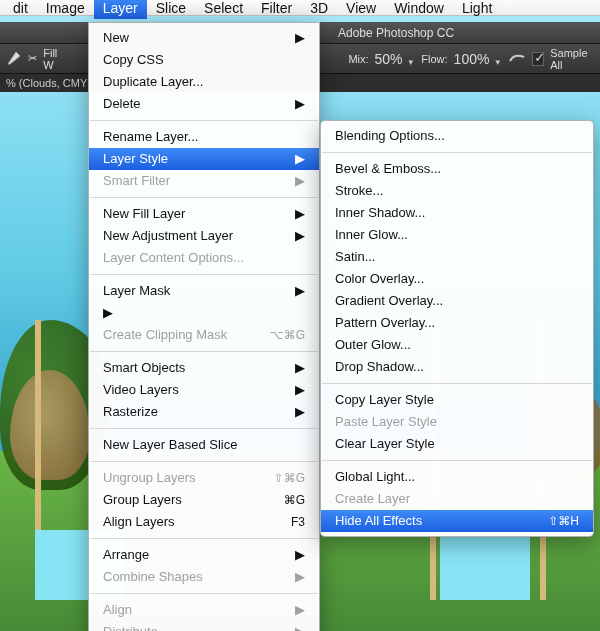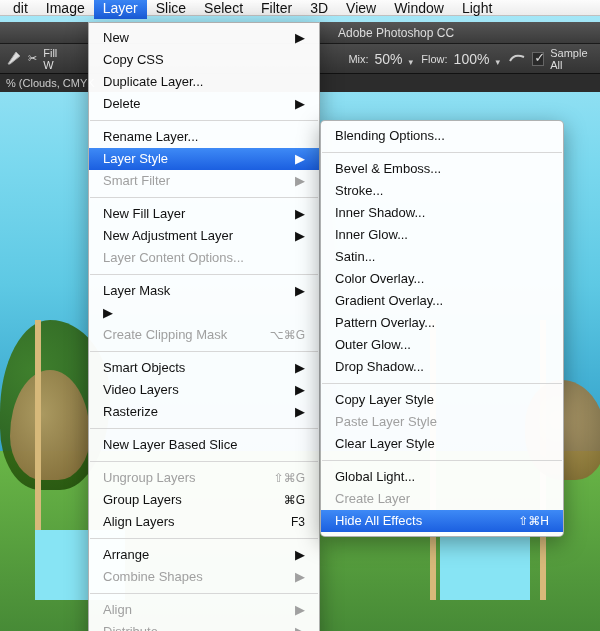--- a/index.html
+++ b/index.html
@@ -89,21 +89,21 @@
     position:absolute;
     background: rgba(255,255,255,.97);
     border:1px solid rgba(0,0,0,.3);
     border-radius:0 0 5px 5px;
     box-shadow: 0 6px 22px rgba(0,0,0,.35);
     padding:4px 0;
     font-size:13px; color:#111;
     z-index:20;
   }
   .menu.layer { top:22px; left:88px; width:232px; border-top-left-radius:0; }
-  .menu.sub  { top:120px; left:320px; width:244px; border-radius:5px; }
+  .menu.sub  { top:120px; left:320px; width:274px; border-radius:5px; }
   .menu-item {
     display:flex; align-items:flex-start; justify-content:space-between;
     padding:2px 14px; line-height:18px; white-space:nowrap;
   }
   .menu-item .lbl { flex:1; }
   .menu-item .sc { color:#111; font-size:12px; padding-left:10px; }
   .menu-item.disabled { color:#a0a0a0; }
   .menu-item.disabled .sc { color:#a0a0a0; }
   .menu-item.sel {
     background: linear-gradient(#3e8af6,#1b5fe0);

